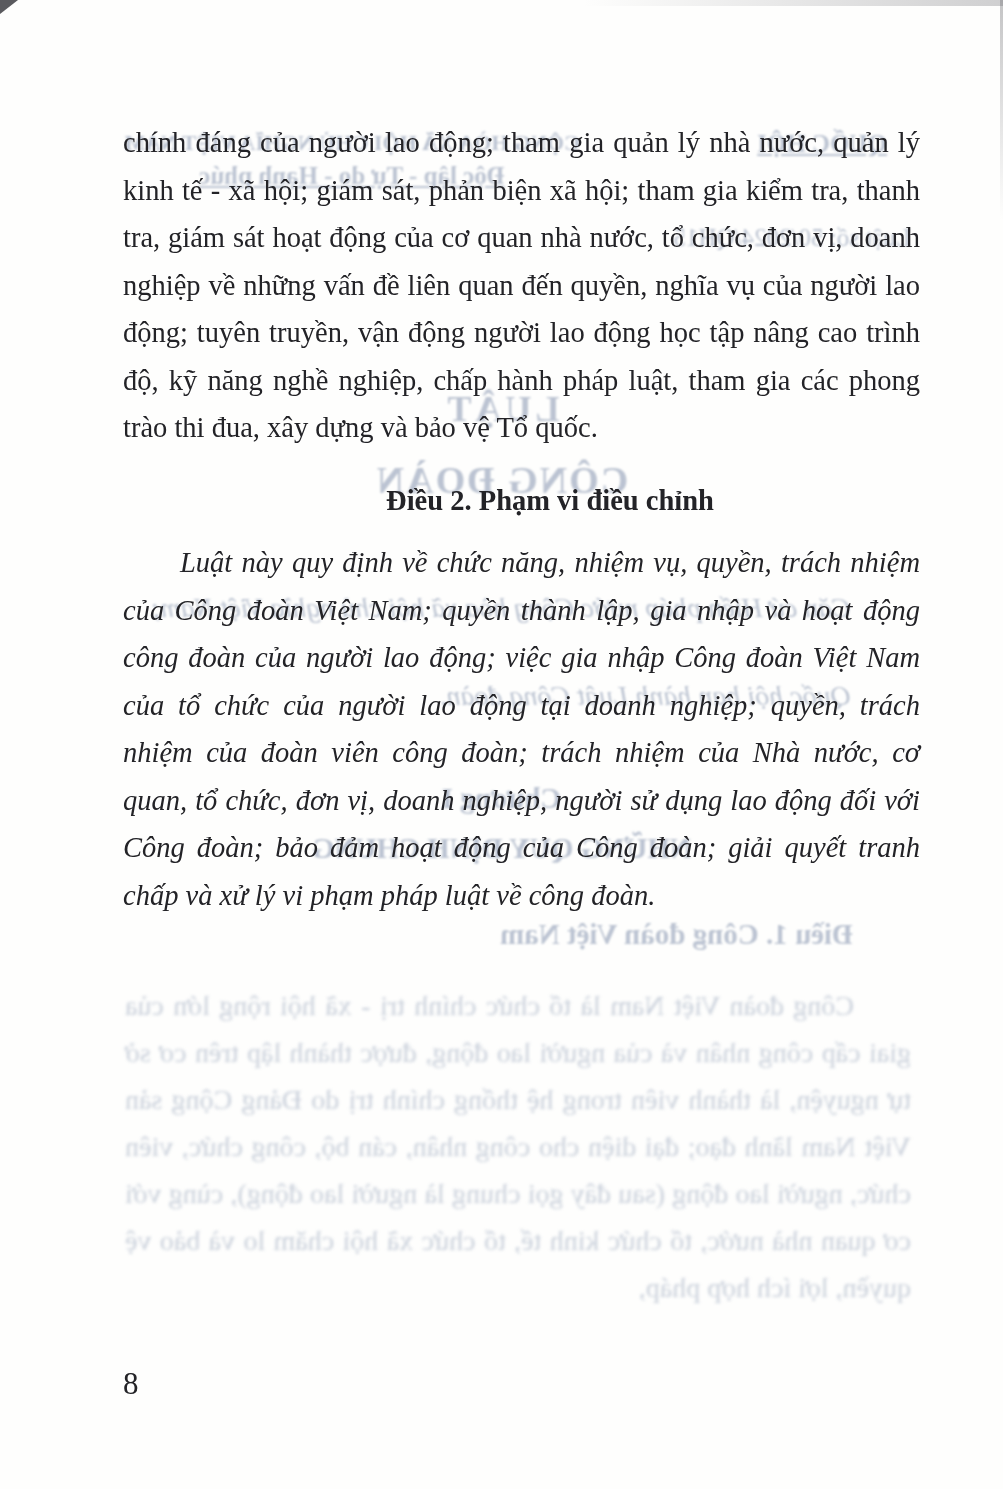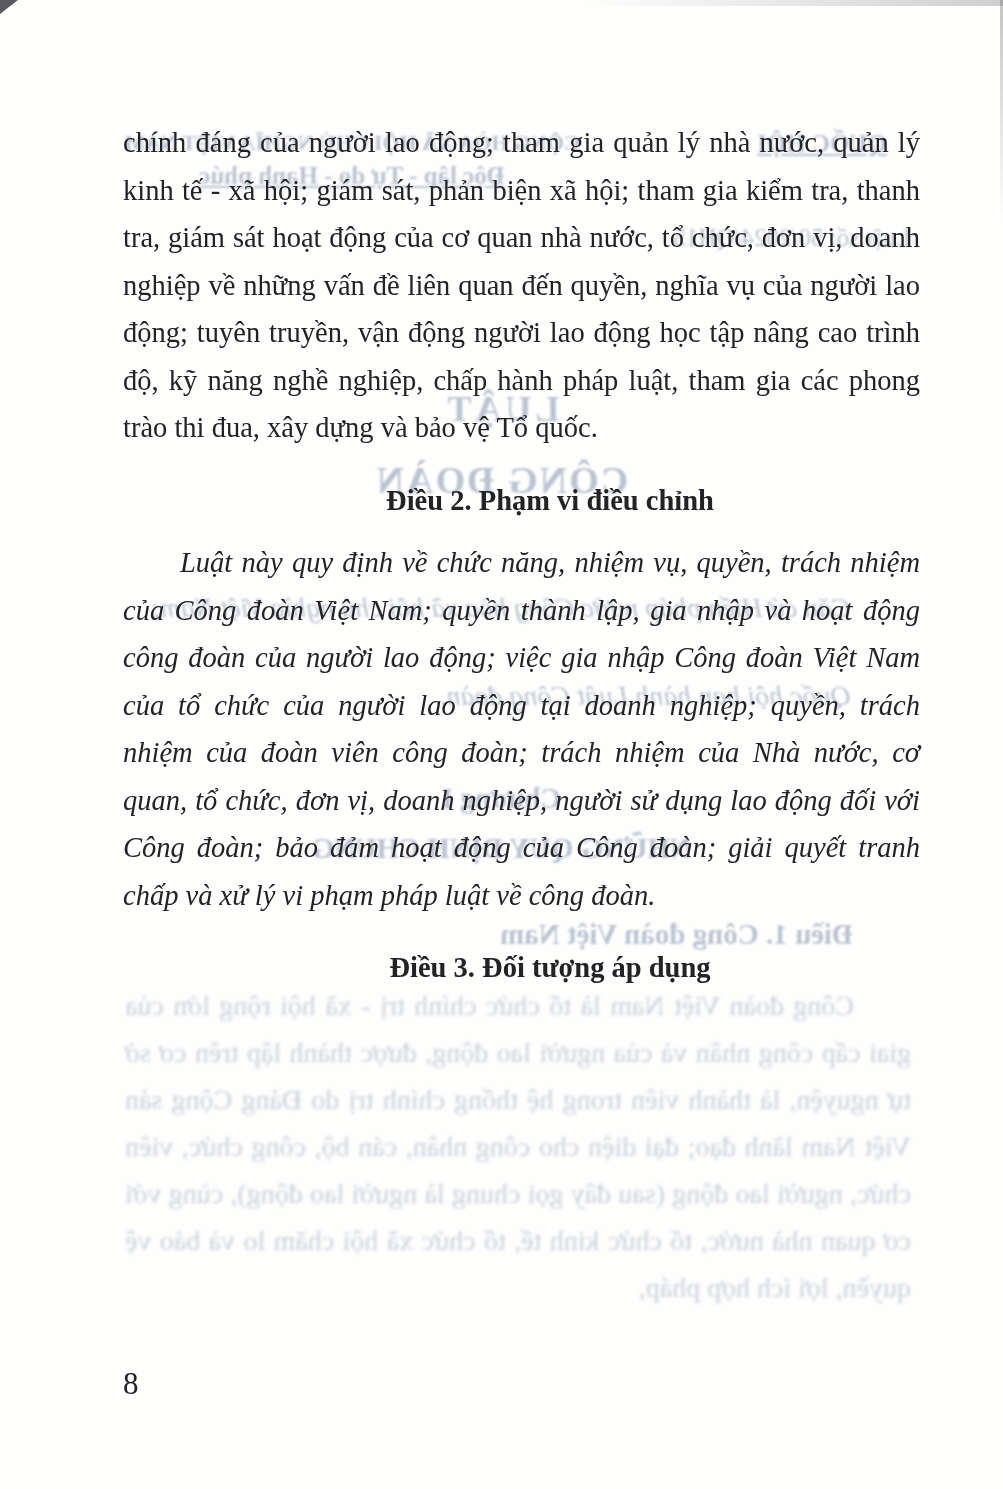--- a/index.html
+++ b/index.html
@@ -129,18 +129,17 @@
     <div class="g g-chuong">Chương I</div>
     <div class="g g-chtitle">NHỮNG QUY ĐỊNH CHUNG</div>
     <div class="g g-d1">Điều 1. Công đoàn Việt Nam</div>
     <div class="g g-body">Công đoàn Việt Nam là tổ chức chính trị - xã hội rộng lớn của giai cấp công nhân và của người lao động, được thành lập trên cơ sở tự nguyện, là thành viên trong hệ thống chính trị do Đảng Cộng sản Việt Nam lãnh đạo; đại diện cho công nhân, cán bộ, công chức, viên chức, người lao động (sau đây gọi chung là người lao động), cùng với cơ quan nhà nước, tổ chức kinh tế, tổ chức xã hội chăm lo và bảo vệ quyền, lợi ích hợp pháp,</div>
   </div>
 
   <div class="content">
     <p>chính đáng của người lao động; tham gia quản lý nhà nước, quản lý kinh tế - xã hội; giám sát, phản biện xã hội; tham gia kiểm tra, thanh tra, giám sát hoạt động của cơ quan nhà nước, tổ chức, đơn vị, doanh nghiệp về những vấn đề liên quan đến quyền, nghĩa vụ của người lao động; tuyên truyền, vận động người lao động học tập nâng cao trình độ, kỹ năng nghề nghiệp, chấp hành pháp luật, tham gia các phong trào thi đua, xây dựng và bảo vệ Tổ quốc.</p>
     <h2>Điều 2. Phạm vi điều chỉnh</h2>
     <p class="indented">Luật này quy định về chức năng, nhiệm vụ, quyền, trách nhiệm của Công đoàn Việt Nam; quyền thành lập, gia nhập và hoạt động công đoàn của người lao động; việc gia nhập Công đoàn Việt Nam của tổ chức của người lao động tại doanh nghiệp; quyền, trách nhiệm của đoàn viên công đoàn; trách nhiệm của Nhà nước, cơ quan, tổ chức, đơn vị, doanh nghiệp, người sử dụng lao động đối với Công đoàn; bảo đảm hoạt động của Công đoàn; giải quyết tranh chấp và xử lý vi phạm pháp luật về công đoàn.</p>
-    <h2>Điều 3. Đối tượng áp dụng</h2>
   </div>
 
   <div class="page-number">8</div>
 
 </div>
 
 </body></html>

